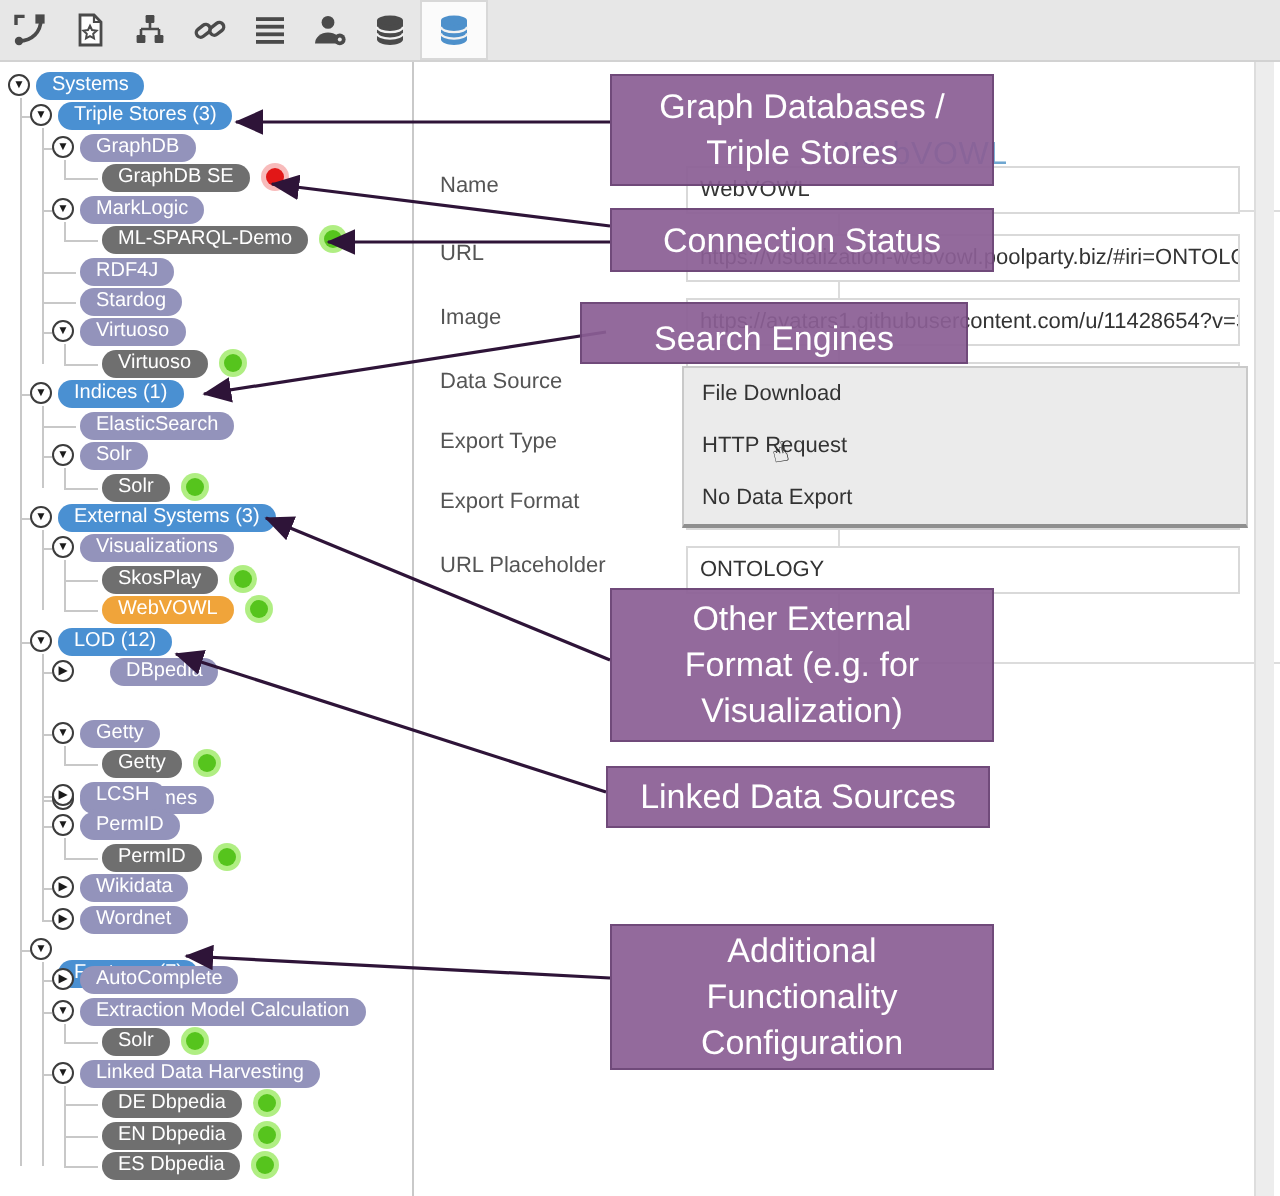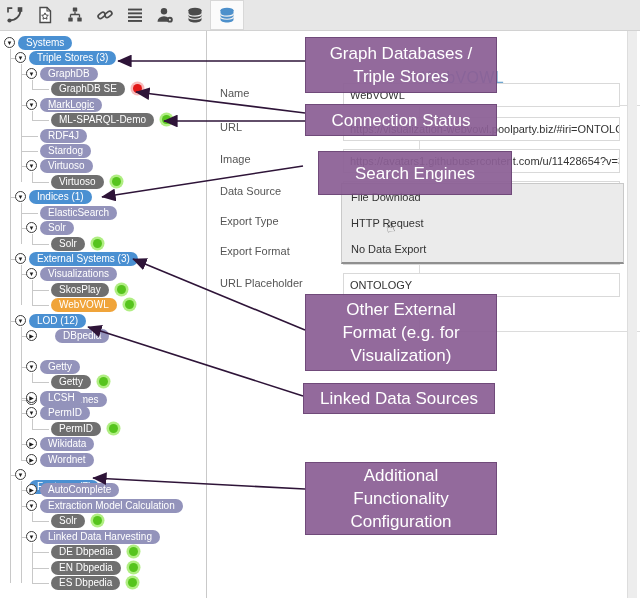--- a/index.html
+++ b/index.html
@@ -173,21 +173,21 @@
       </div>
       <div class="vline" style="left: 32px; top: 79.86px; height: 9.43px;"></div>
       <div class="tree-row" style="top: 82.29px;">
         <div class="stub" style="left: 32px; top: 7px; width: 17px;"></div>
         <span class="pill" style="left: 51px; background: var(--instance-pill);">GraphDB SE</span>
         <span class="status-dot red" style="left: 133px;"></span>
       </div>
       <div class="tree-row" style="top: 97.72px;">
         <div class="stub" style="left: 21px; top: 7px; width: 5px;"></div>
         <div class="expander" style="left: 26px;">▼</div>
-        <span class="pill" style="left: 40px; background: var(--group-pill); text-decoration: underline;">MarkLogic</span>
+        <span class="pill" style="left: 40px; background: var(--group-pill);">MarkLogic</span>
       </div>
       <div class="vline" style="left: 32px; top: 110.72px; height: 9.43px;"></div>
       <div class="tree-row" style="top: 113.15px;">
         <div class="stub" style="left: 32px; top: 7px; width: 17px;"></div>
         <span class="pill" style="left: 51px; background: var(--instance-pill);">ML-SPARQL-Demo</span>
         <span class="status-dot green" style="left: 162px;"></span>
       </div>
       <div class="tree-row" style="top: 128.58px;">
         <div class="stub" style="left: 21px; top: 7px; width: 17px;"></div>
         <span class="pill" style="left: 40px; background: var(--group-pill);">RDF4J</span>
@@ -396,21 +396,21 @@
   </svg>
 
   <div id="callout-layer">
       <div class="callout" style="left: 305px; top: 37px; width: 192px; height: 56px;">
         <div>Graph Databases /</div>
         <div>Triple Stores</div>
       </div>
       <div class="callout" style="left: 305px; top: 104px; width: 192px; height: 32px;">
         <div>Connection Status</div>
       </div>
-      <div class="callout" style="left: 318px; top: 151px; width: 194px; height: 44px;">
+      <div class="callout" style="left: 290px; top: 151px; width: 194px; height: 31px; justify-content: flex-end;">
         <div>Search Engines</div>
       </div>
       <div class="callout" style="left: 305px; top: 294px; width: 192px; height: 77px;">
         <div>Other External</div>
         <div>Format (e.g. for</div>
         <div>Visualization)</div>
       </div>
       <div class="callout" style="left: 303px; top: 383px; width: 192px; height: 31px;">
         <div>Linked Data Sources</div>
       </div>

